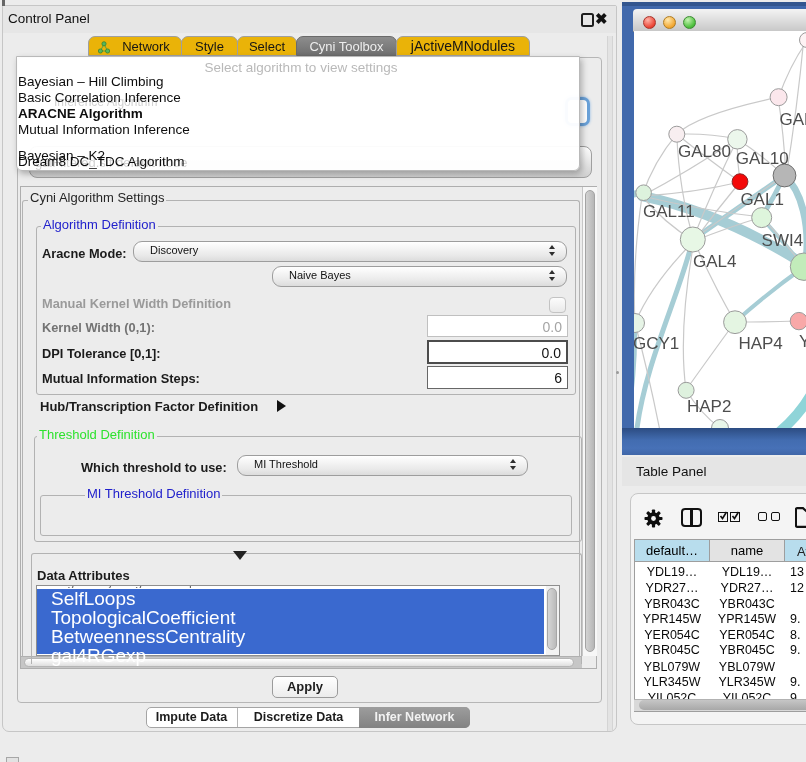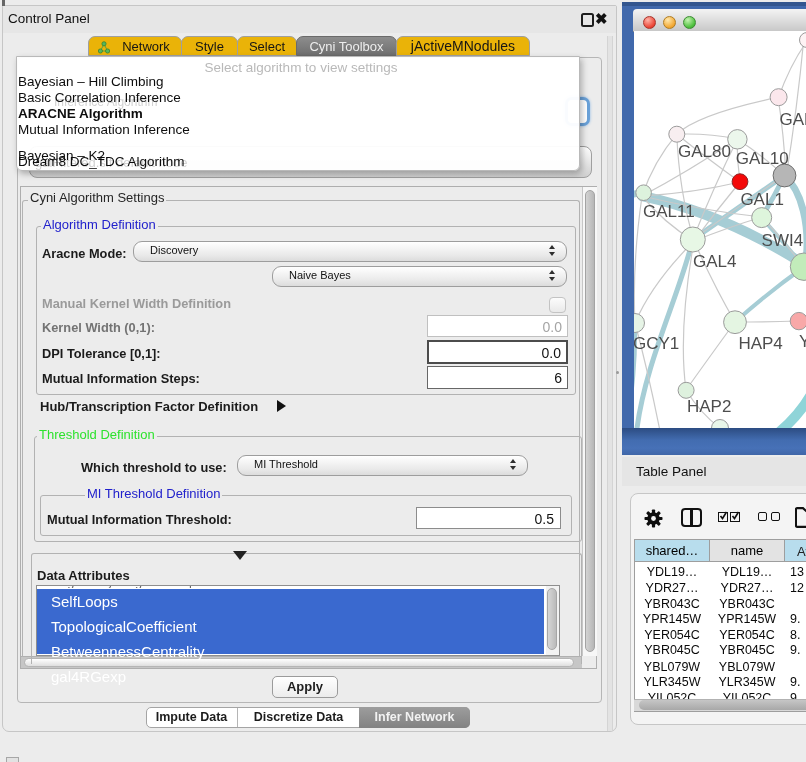--- a/index.html
+++ b/index.html
@@ -113,33 +113,31 @@
       <span class="tx">MI Threshold</span>
       <span class="arrows">
         <span class="tri-u"></span>
         <span class="tri-d"></span>
       </span>
     </div>
 
 <div class="grp" style="left:40px;top:495px;width:530px;height:39px;"></div>
 <div class="gt" style="left:45px;top:486px;color:#2121cc;margin-left:40px;">MI Threshold Definition</div>
 
-<div class="lbl" style="left:47px;top:512px;">Mutual Information Threshold:</div>
-<div class="fld" style="left:416px;top:507px;width:145px;height:22px;border:1px solid #8c8c8c;padding:3px 6px 0 0;">0.5</div>
 
 <div class="abs" style="left:31px;top:553px;width:549px;height:110px;border:1px solid #b2b2b2;border-bottom:none;border-radius:3px 3px 0 0;"></div>
 <div class="abs" style="left:233px;top:550.5px;width:0;height:0;border-left:7px solid transparent;border-right:7px solid transparent;border-top:9px solid #222;"></div>
 <div class="lbl" style="left:37px;top:568px;font-size:13px;">Data Attributes</div>
 
 <div class="abs" style="left:36px;top:585px;width:524px;height:71px;background:#fff;border:1px solid #8e8e8e;box-sizing:border-box;"></div>
 <div class="abs" style="left:37px;top:588.5px;width:507px;height:65px;background:#3a69cf;"></div>
 <div class="abs" style="left:37px;top:586px;width:200px;height:2px;overflow:hidden;">
       <div style="position:absolute;left:14px;top:-12.5px;font-size:12.8px;color:#666;">DegreeLayout gal80Rexp</div>
     </div>
-<div class="abs" style="left:51px;top:589px;font-size:15px;color:#fff;line-height:25px;">SelfLoops<br>TopologicalCoefficient<br>BetweennessCentrality<br>gal4RGexp</div>
+<div class="abs" style="left:51px;top:589px;font-size:19px;color:#fff;line-height:19px;">SelfLoops<br>TopologicalCoefficient<br>BetweennessCentrality<br>gal4RGexp</div>
 <div class="abs" style="left:546px;top:586px;width:13px;height:69px;background:#f2f2f2;"></div>
 <div class="abs" style="left:547px;top:588px;width:10px;height:62px;border-radius:5px;background:linear-gradient(90deg,#d6d6d6,#bababa);border:1px solid #a6a6a6;box-sizing:border-box;"></div>
 
 <div class="abs" style="left:272px;top:676px;width:66px;height:22px;border:1px solid #9b9b9b;border-radius:5px;background:linear-gradient(#ffffff,#ececec);box-sizing:border-box;text-align:center;font-size:13px;font-weight:bold;color:#1e1e1e;line-height:20px;">Apply</div>
 
 <div class="abs" style="left:146px;top:707px;width:324px;height:21px;border:1px solid #a4a4a4;border-radius:5px;background:#fff;box-sizing:border-box;"></div>
 <div class="abs" style="left:146px;top:707px;width:91px;height:21px;font-size:12.5px;font-weight:bold;color:#1c1c1c;text-align:center;line-height:21px;">Impute Data</div>
 <div class="abs" style="left:237px;top:708px;width:1px;height:19px;background:#b5b5b5;"></div>
 <div class="abs" style="left:238px;top:707px;width:121px;height:21px;font-size:12.5px;font-weight:bold;color:#1c1c1c;text-align:center;line-height:21px;">Discretize Data</div>
 <div class="abs" style="left:359px;top:707px;width:111px;height:21px;border-radius:0 5px 5px 0;background:linear-gradient(#9d9d9d,#828282);font-size:12.5px;font-weight:bold;color:#f2f2f2;text-align:center;line-height:21px;">Infer Network</div>
@@ -271,21 +269,21 @@
       <path d="M2.5 6 L4.5 8.5 L8.5 2" stroke="#111" stroke-width="1.6" fill="none"></path>
       <path d="M14.5 6 L16.5 8.5 L20.5 2" stroke="#111" stroke-width="1.6" fill="none"></path>
     </svg>
 <div class="abs" style="left:758px;top:512px;width:9px;height:9px;border:1.5px solid #111;border-radius:2px;box-sizing:border-box;"></div>
 <div class="abs" style="left:771px;top:512px;width:9px;height:9px;border:1.5px solid #111;border-radius:2px;box-sizing:border-box;"></div>
 <svg class="abs" style="left:795px;top:507px;" width="11" height="21" viewBox="0 0 11 21">
       <path d="M2.2 1.2 L8 1.2 L14 6.5 L14 18 Q14 19.8 12.2 19.8 L2.2 19.8 Q0.9 19.8 0.9 18.4 L0.9 2.6 Q0.9 1.2 2.2 1.2 Z" fill="none" stroke="#111" stroke-width="2.2"></path>
     </svg>
 
 <div class="abs" style="left:634px;top:539px;width:172px;height:173px;background:#fff;border:1px solid #9e9e9e;border-right:none;box-sizing:border-box;overflow:hidden;"></div>
-<div class="abs" style="left:634px;top:539px;width:76px;height:23px;background:#b8dded;border:1px solid #9e9e9e;box-sizing:border-box;font-size:13px;text-align:center;line-height:22px;">shared…</div>
+<div class="abs" style="left:634px;top:539px;width:76px;height:23px;background:#b8dded;border:1px solid #9e9e9e;box-sizing:border-box;font-size:13px;text-align:center;line-height:22px;">default…</div>
 <div class="abs" style="left:709px;top:539px;width:76px;height:23px;background:#e3e3e3;border:1px solid #9e9e9e;box-sizing:border-box;font-size:13px;text-align:center;line-height:22px;">name</div>
 <div class="abs" style="left:784px;top:539px;width:22px;height:23px;background:#b8dded;border:1px solid #9e9e9e;border-right:none;box-sizing:border-box;"></div>
 <div class="abs" style="left:797px;top:544px;font-size:13px;color:#222;">Avera</div>
 
 <div class="trow" style="left:634px;top:565px;width:76px;text-align:center;">YDL19…</div>
 <div class="trow" style="left:709px;top:565px;width:76px;text-align:center;">YDL19…</div>
 <div class="trow" style="left:790px;top:565px;">13</div>
 <div class="trow" style="left:634px;top:581px;width:76px;text-align:center;">YDR27…</div>
 <div class="trow" style="left:709px;top:581px;width:76px;text-align:center;">YDR27…</div>
 <div class="trow" style="left:790px;top:581px;">12</div>

